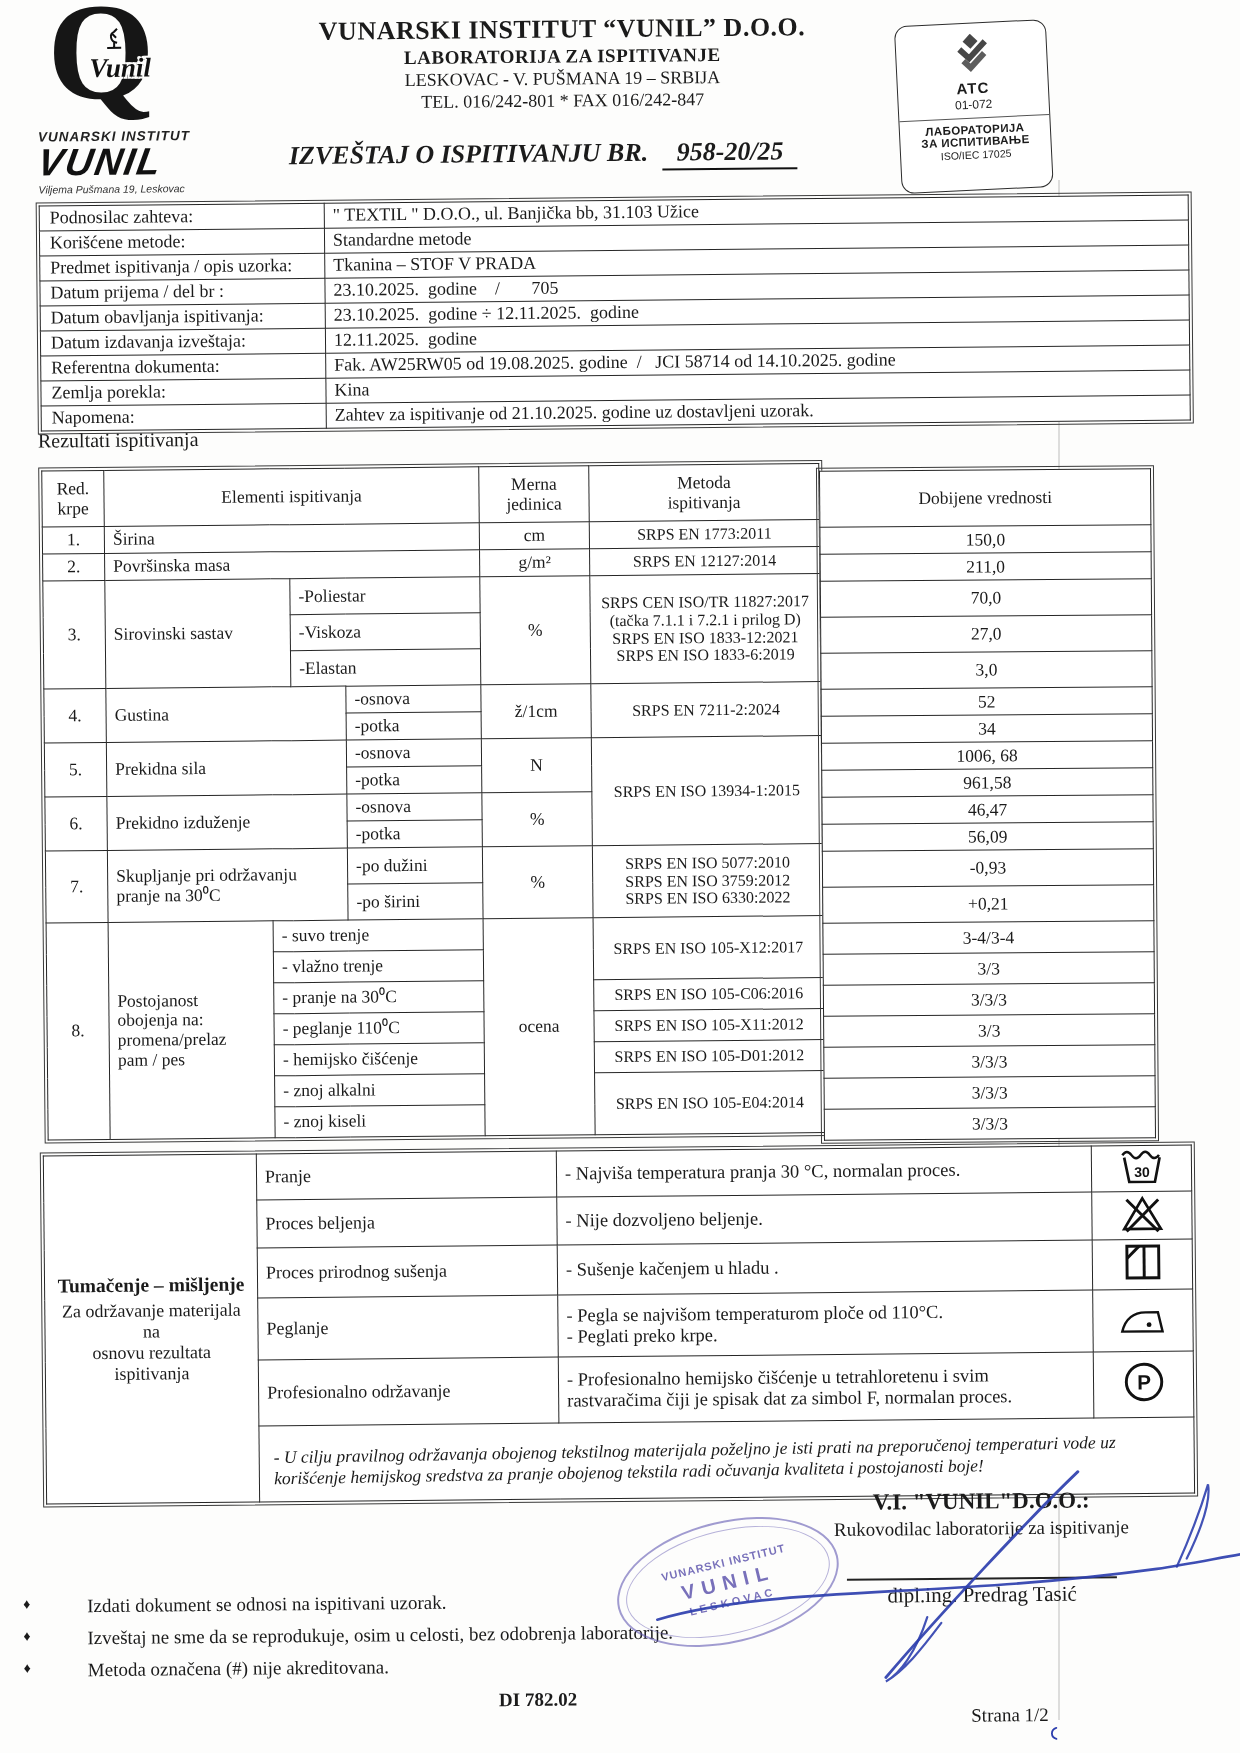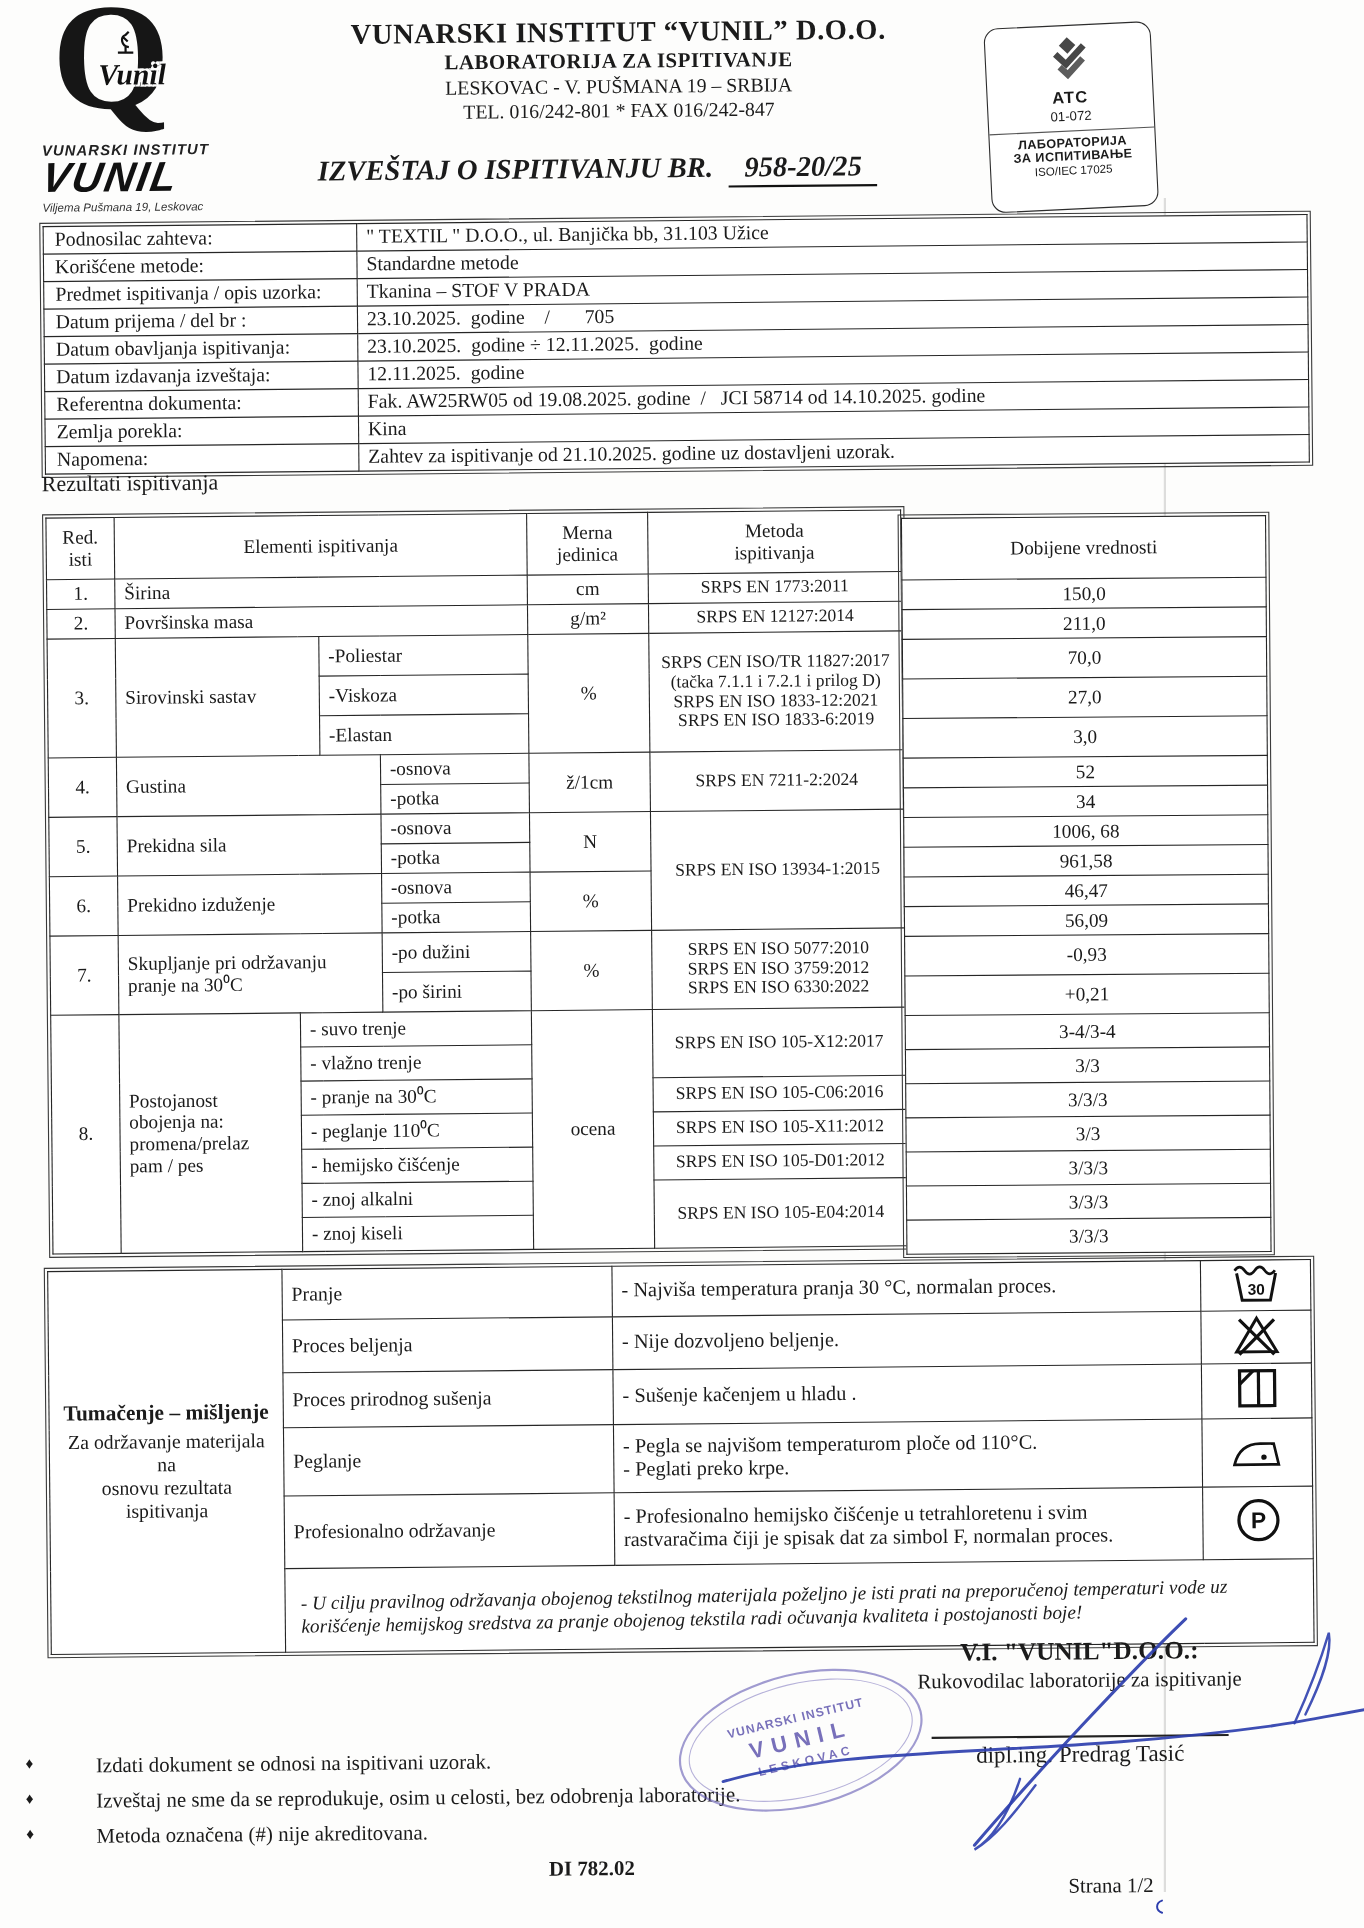--- a/index.html
+++ b/index.html
@@ -193,21 +193,21 @@
           <col style="width:165px">
           <col style="width:20px">
         <col style="width:55px">
           <col style="width:135px">
           <col style="width:110px">
           <col style="width:230px">
       </colgroup>
       <tbody>
         <tr style="height:56px">
           <td class="ctr preline">Red.
-isti</td>
+krpe</td>
           <td class="ctr" colspan="4">Elementi ispitivanja</td>
           <td class="ctr preline">Merna
 jedinica</td>
           <td class="ctr preline">Metoda
 ispitivanja</td>
         </tr>
         <tr style="height:27px">
           <td class="ctr">1.</td>
           <td colspan="4">Širina</td>
           <td class="ctr">cm</td>

